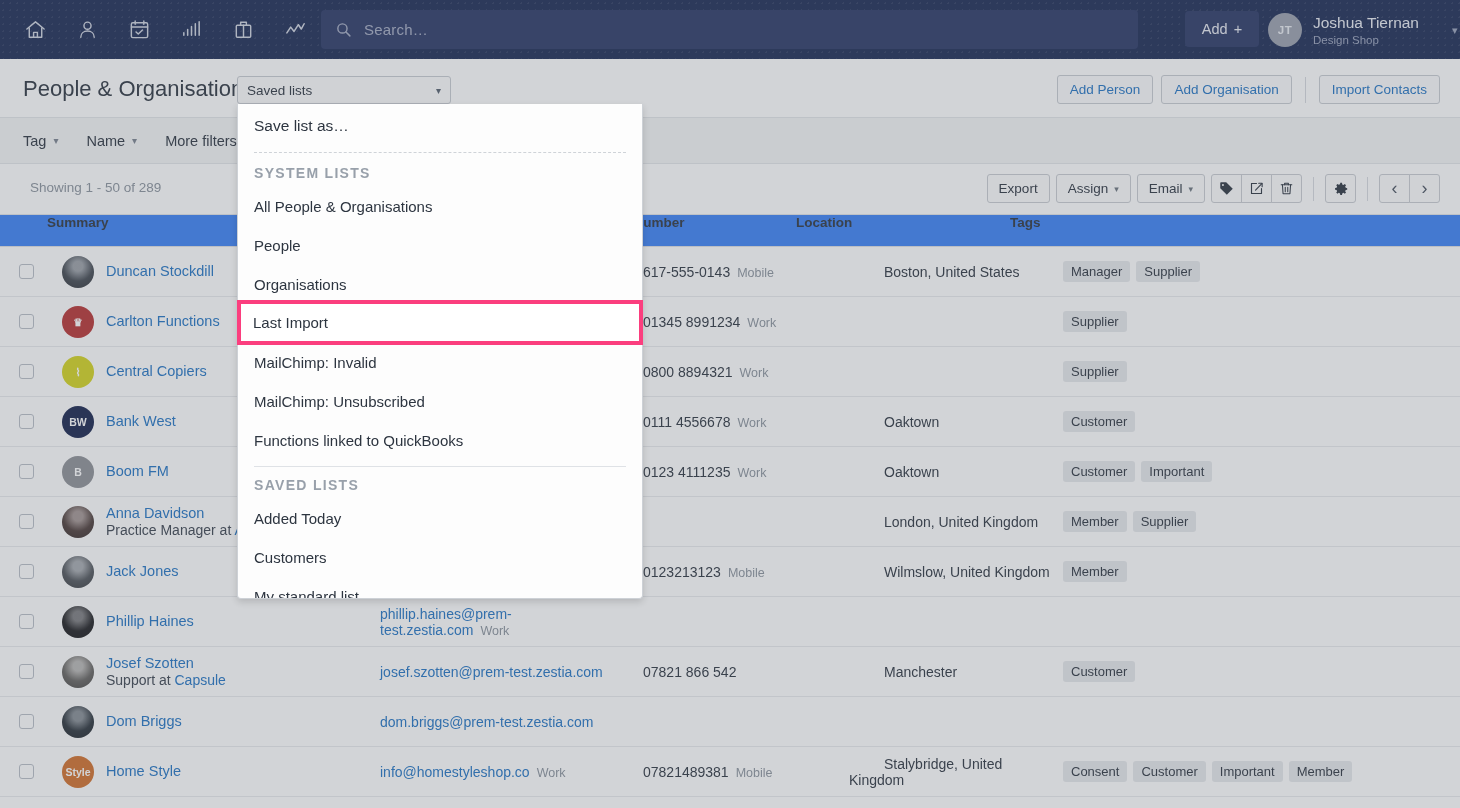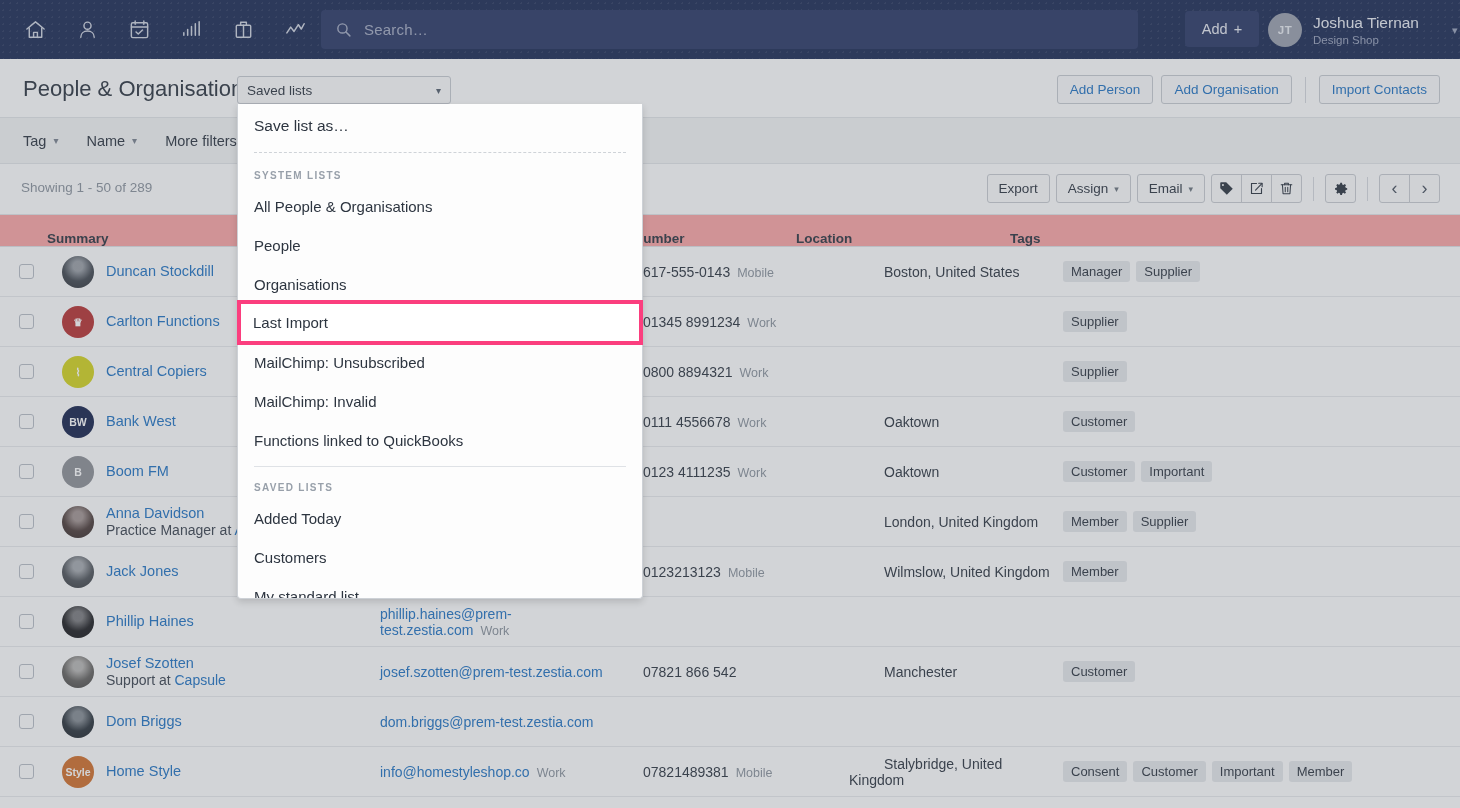--- a/index.html
+++ b/index.html
@@ -82,39 +82,39 @@
   .filterbar {
     position: relative; height: 46px; background: #f4f5f6;
     border-bottom: 1px solid #e4e6e9;
     display: flex; align-items: center; padding-left: 23px; gap: 28px;
   }
   .filteritem { font-size: 14.5px; color: #2d3540; display: flex; align-items: center; gap: 7px; cursor: pointer; }
   .filteritem .cv { font-size: 10px; color: #7a838f; }
 
   
   .toolbar { position: relative; height: 50px; background: #fff; display: flex; align-items: center; }
-  .showing { position: absolute; left: 21px; top: 16px; font-size: 13.5px; color: #8b939d; }
+  .showing { position: absolute; left: 30px; top: 16px; font-size: 13.5px; color: #8b939d; }
   .tb-right { position: absolute; right: 20px; top: 10px; display: flex; align-items: center; gap: 6px; }
   .tbtn {
     height: 29px; min-width: 29px; border: 1px solid #c9ccd1; border-radius: 3px; background: #fcfcfd;
     font-size: 13.5px; color: #2d3540; padding: 0 11px;
     display: flex; align-items: center; justify-content: center; gap: 6px; cursor: pointer;
   }
   .tbtn.ico { padding: 0; width: 31px; }
   .tbtn .cv { font-size: 9px; color: #6c757e; }
   .tbsep { width: 1px; height: 24px; background: #d7dадf; background: #d7dadf; margin: 0 5px; }
   .tgroup { display: flex; }
   .tgroup .tbtn { border-radius: 0; margin-left: -1px; }
   .tgroup .tbtn:first-child { border-radius: 3px 0 0 3px; margin-left: 0; }
   .tgroup .tbtn:last-child { border-radius: 0 3px 3px 0; }
 
   
   .thead {
-    height: 33px; background: #fca5a5; border-top: 1px solid #e4e6e9; border-bottom: 1px solid #dfe1e5;
-    display: flex; align-items: flex-end; font-size: 13.5px; color: #2d3540; font-weight: bold;
+    height: 33px; background: #3b82f6; border-top: 1px solid #e4e6e9; border-bottom: 1px solid #dfe1e5;
+    display: flex; align-items: flex-start; font-size: 13.5px; color: #2d3540; font-weight: bold;
   }
   .row {
     height: 50px; display: flex; align-items: center;
     border-bottom: 1px solid #e9eaed; font-size: 14px;
   }
   .c-chk   { width: 53px; display: flex; justify-content: center; align-items: center; flex: none; }
   .c-sum   { width: 317px; flex: none; display: flex; align-items: center; padding-left: 9px; }
   .c-email { width: 270px; flex: none; padding-left: 10px; }
   .c-phone { width: 206px; flex: none; padding-left: 3px; }
   .c-loc   { width: 214px; flex: none; padding-left: 3px; }
@@ -164,21 +164,21 @@
     z-index: 90; overflow: hidden;
   }
   .dd-item {
     height: 39px; display: flex; align-items: center; padding-left: 16px;
     font-size: 15px; color: #2d3540; cursor: pointer;
   }
   .dd-top { height: 44px; font-size: 15.5px; }
   .dd-sep { height: 0; border-top: 1px dashed #cfd3d8; margin: 4px 16px 4px 16px; }
   .dd-label {
     height: 30px; display: flex; align-items: flex-end; padding: 0 0 6px 16px;
-    font-size: 10px; letter-spacing: 1.3px; color: #98a0aa; font-weight: bold;
+    font-size: 14px; letter-spacing: 1.3px; color: #98a0aa; font-weight: bold;
   }
   .dd-sep2 { height: 0; border-top: 1px solid #dfe2e6; margin: 6px 16px 2px 16px; }
 
   
   .dd-highlight {
     position: absolute; left: 237px; top: 300px; width: 406px; height: 45px;
     z-index: 100;
     background: #ffffff;
     border: 4px solid #fb3e7e;
     outline: 1px dotted #ffffff; outline-offset: -5px;
@@ -521,22 +521,22 @@
 
   <div class="dropdown">
     <div class="dd-item dd-top">Save list as…</div>
     <div class="dd-sep"></div>
     <div class="dd-label">SYSTEM LISTS</div>
     <div id="sysitems">
         <div class="dd-item">All People &amp; Organisations</div>
         <div class="dd-item">People</div>
         <div class="dd-item">Organisations</div>
         <div class="dd-item" style="visibility: hidden;">Last Import</div>
+        <div class="dd-item">MailChimp: Invalid</div>
         <div class="dd-item">MailChimp: Unsubscribed</div>
-        <div class="dd-item">MailChimp: Invalid</div>
         <div class="dd-item">Functions linked to QuickBooks</div>
       </div>
     <div class="dd-sep2"></div>
     <div class="dd-label">SAVED LISTS</div>
     <div id="saveditems">
         <div class="dd-item">Added Today</div>
         <div class="dd-item">Customers</div>
         <div class="dd-item">My standard list</div>
       </div>
   </div>

